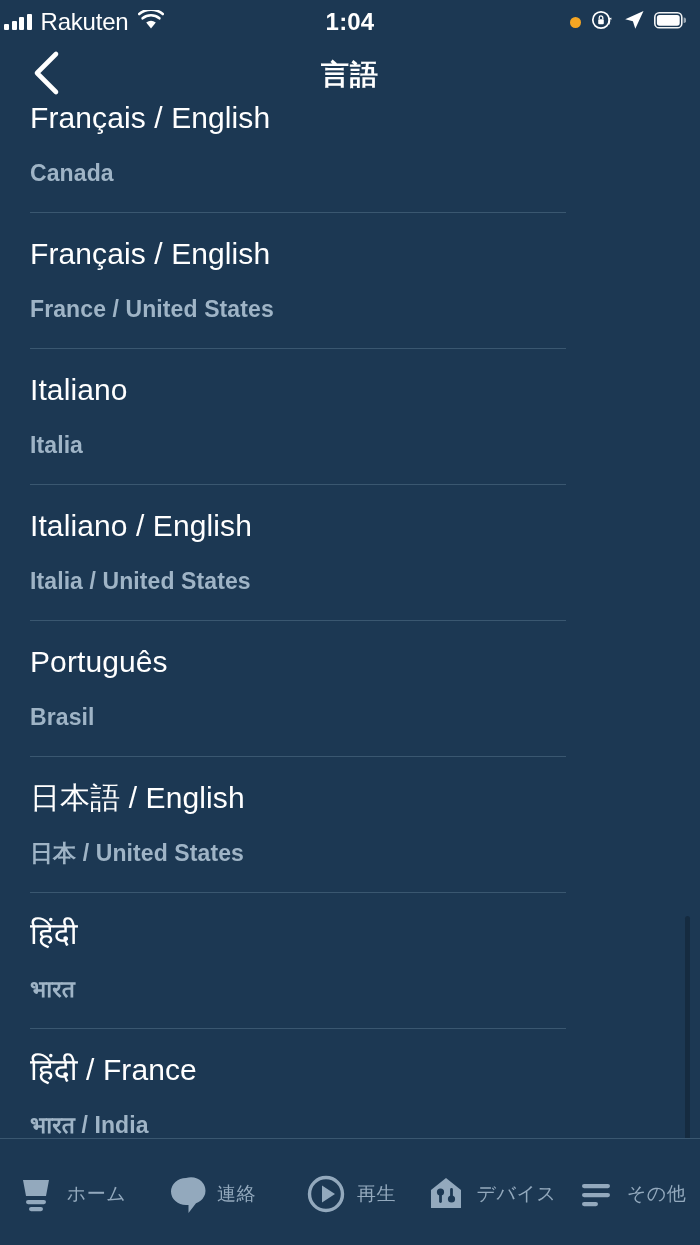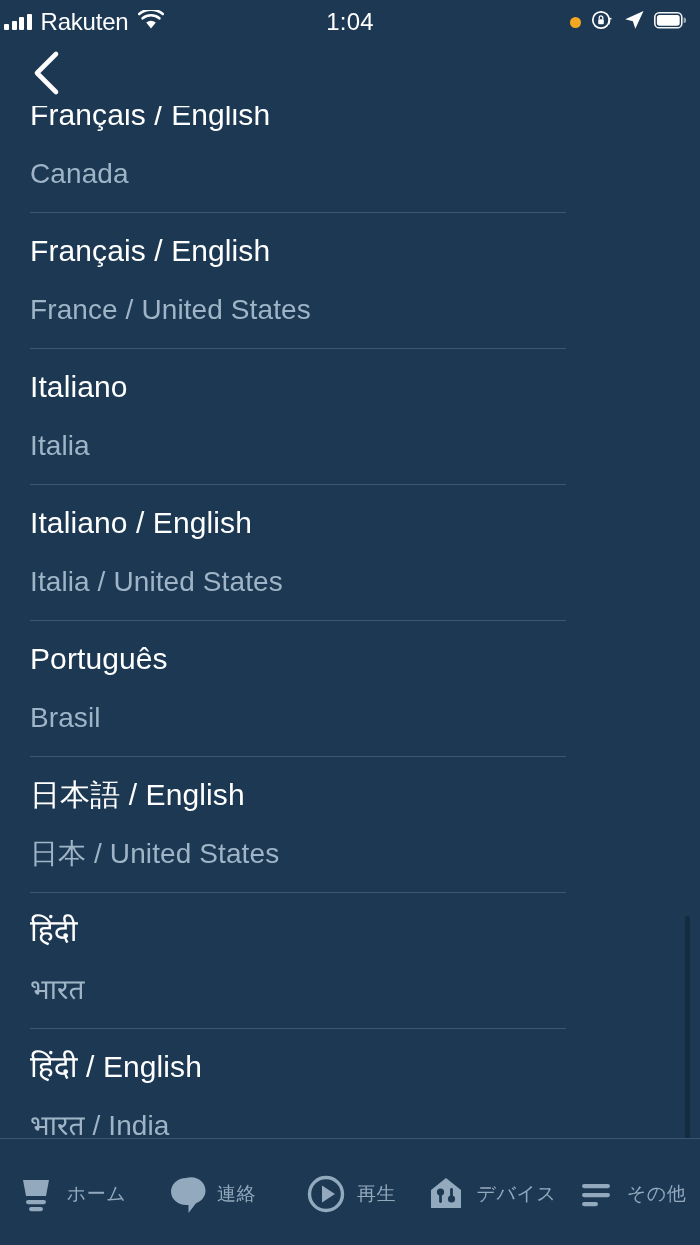--- a/index.html
+++ b/index.html
@@ -23,21 +23,21 @@
     display:flex; align-items:center;
     padding:0 4px;
     color:#ffffff;
   }
   .sb-left { display:flex; align-items:center; gap:9px; flex:0 0 auto; }
   .sb-center {
     position:absolute; left:0; right:0; top:0; height:44px;
     display:flex; align-items:center; justify-content:center;
     pointer-events:none;
   }
-  .sb-time { font-size:24px; font-weight:normal; letter-spacing:0.2px; }
+  .sb-time { font-size:24px; font-weight:bold; letter-spacing:0.2px; }
   .sb-carrier { font-size:24px; font-weight:400; letter-spacing:-0.2px; }
   .sb-right {
     position:absolute; right:14px; top:0; height:44px;
     display:flex; align-items:center; gap:9px;
   }
   .signal-bars { display:flex; align-items:flex-end; gap:2.5px; height:16px; }
   .signal-bars i { display:block; width:5px; background:#ffffff; border-radius:1px; }
   .signal-bars i:nth-child(1){ height:6px; }
   .signal-bars i:nth-child(2){ height:9px; }
   .signal-bars i:nth-child(3){ height:13px; }
@@ -86,22 +86,22 @@
   }
   .row-title {
     color:#ffffff;
     font-size:30px;
     font-weight:400;
     line-height:1.25;
     letter-spacing:0.1px;
   }
   .row-sub {
     color:#9fb4c6;
-    font-size:28px;
-    font-weight:400;
+    font-size:23px;
+    font-weight:700;
     line-height:1.3;
     margin-top:23px;
     letter-spacing:0.1px;
   }
   .row-check {
     position:absolute;
     right:30px; top:50%; transform:translateY(-50%);
     width:46px; height:46px;
     display:none;
   }
@@ -201,20 +201,21 @@
   </div>
 
   <div class="navbar">
     <div class="nav-back">
       <span>
         <svg width="34" height="46" viewBox="0 0 34 46">
           <path d="M26 4 L7 23 L26 42" fill="none" stroke="#ffffff" stroke-width="4.6" stroke-linecap="round" stroke-linejoin="round"></path>
         </svg>
       </span>
     </div>
+    <div class="nav-title">言語</div>
   </div>
 
   <div class="list-viewport">
     <div class="list-inner" id="list-inner">
         <div class="row">
           <div class="row-title">Français / English</div>
           <div class="row-sub">Canada</div>
         </div>
         <div class="row">
           <div class="row-title">Français / English</div>
@@ -237,21 +238,21 @@
           <div class="row-sub">日本 / United States</div>
           <div class="row-check"><svg width="46" height="46" viewBox="0 0 46 46">
               <path d="M5 24 L18 37 L41 9" fill="none" stroke="#19bfe5" stroke-width="5" stroke-linecap="round" stroke-linejoin="round"></path>
             </svg></div>
         </div>
         <div class="row">
           <div class="row-title">हिंदी</div>
           <div class="row-sub">भारत</div>
         </div>
         <div class="row">
-          <div class="row-title">हिंदी / English</div>
+          <div class="row-title">हिंदी / France</div>
           <div class="row-sub">भारत / India</div>
         </div>
       </div>
   </div>
 
   <div class="scroll-thumb"></div>
 
   <div class="tabbar" id="tabbar">
       <div class="tab">
         <div class="tab-icon">

